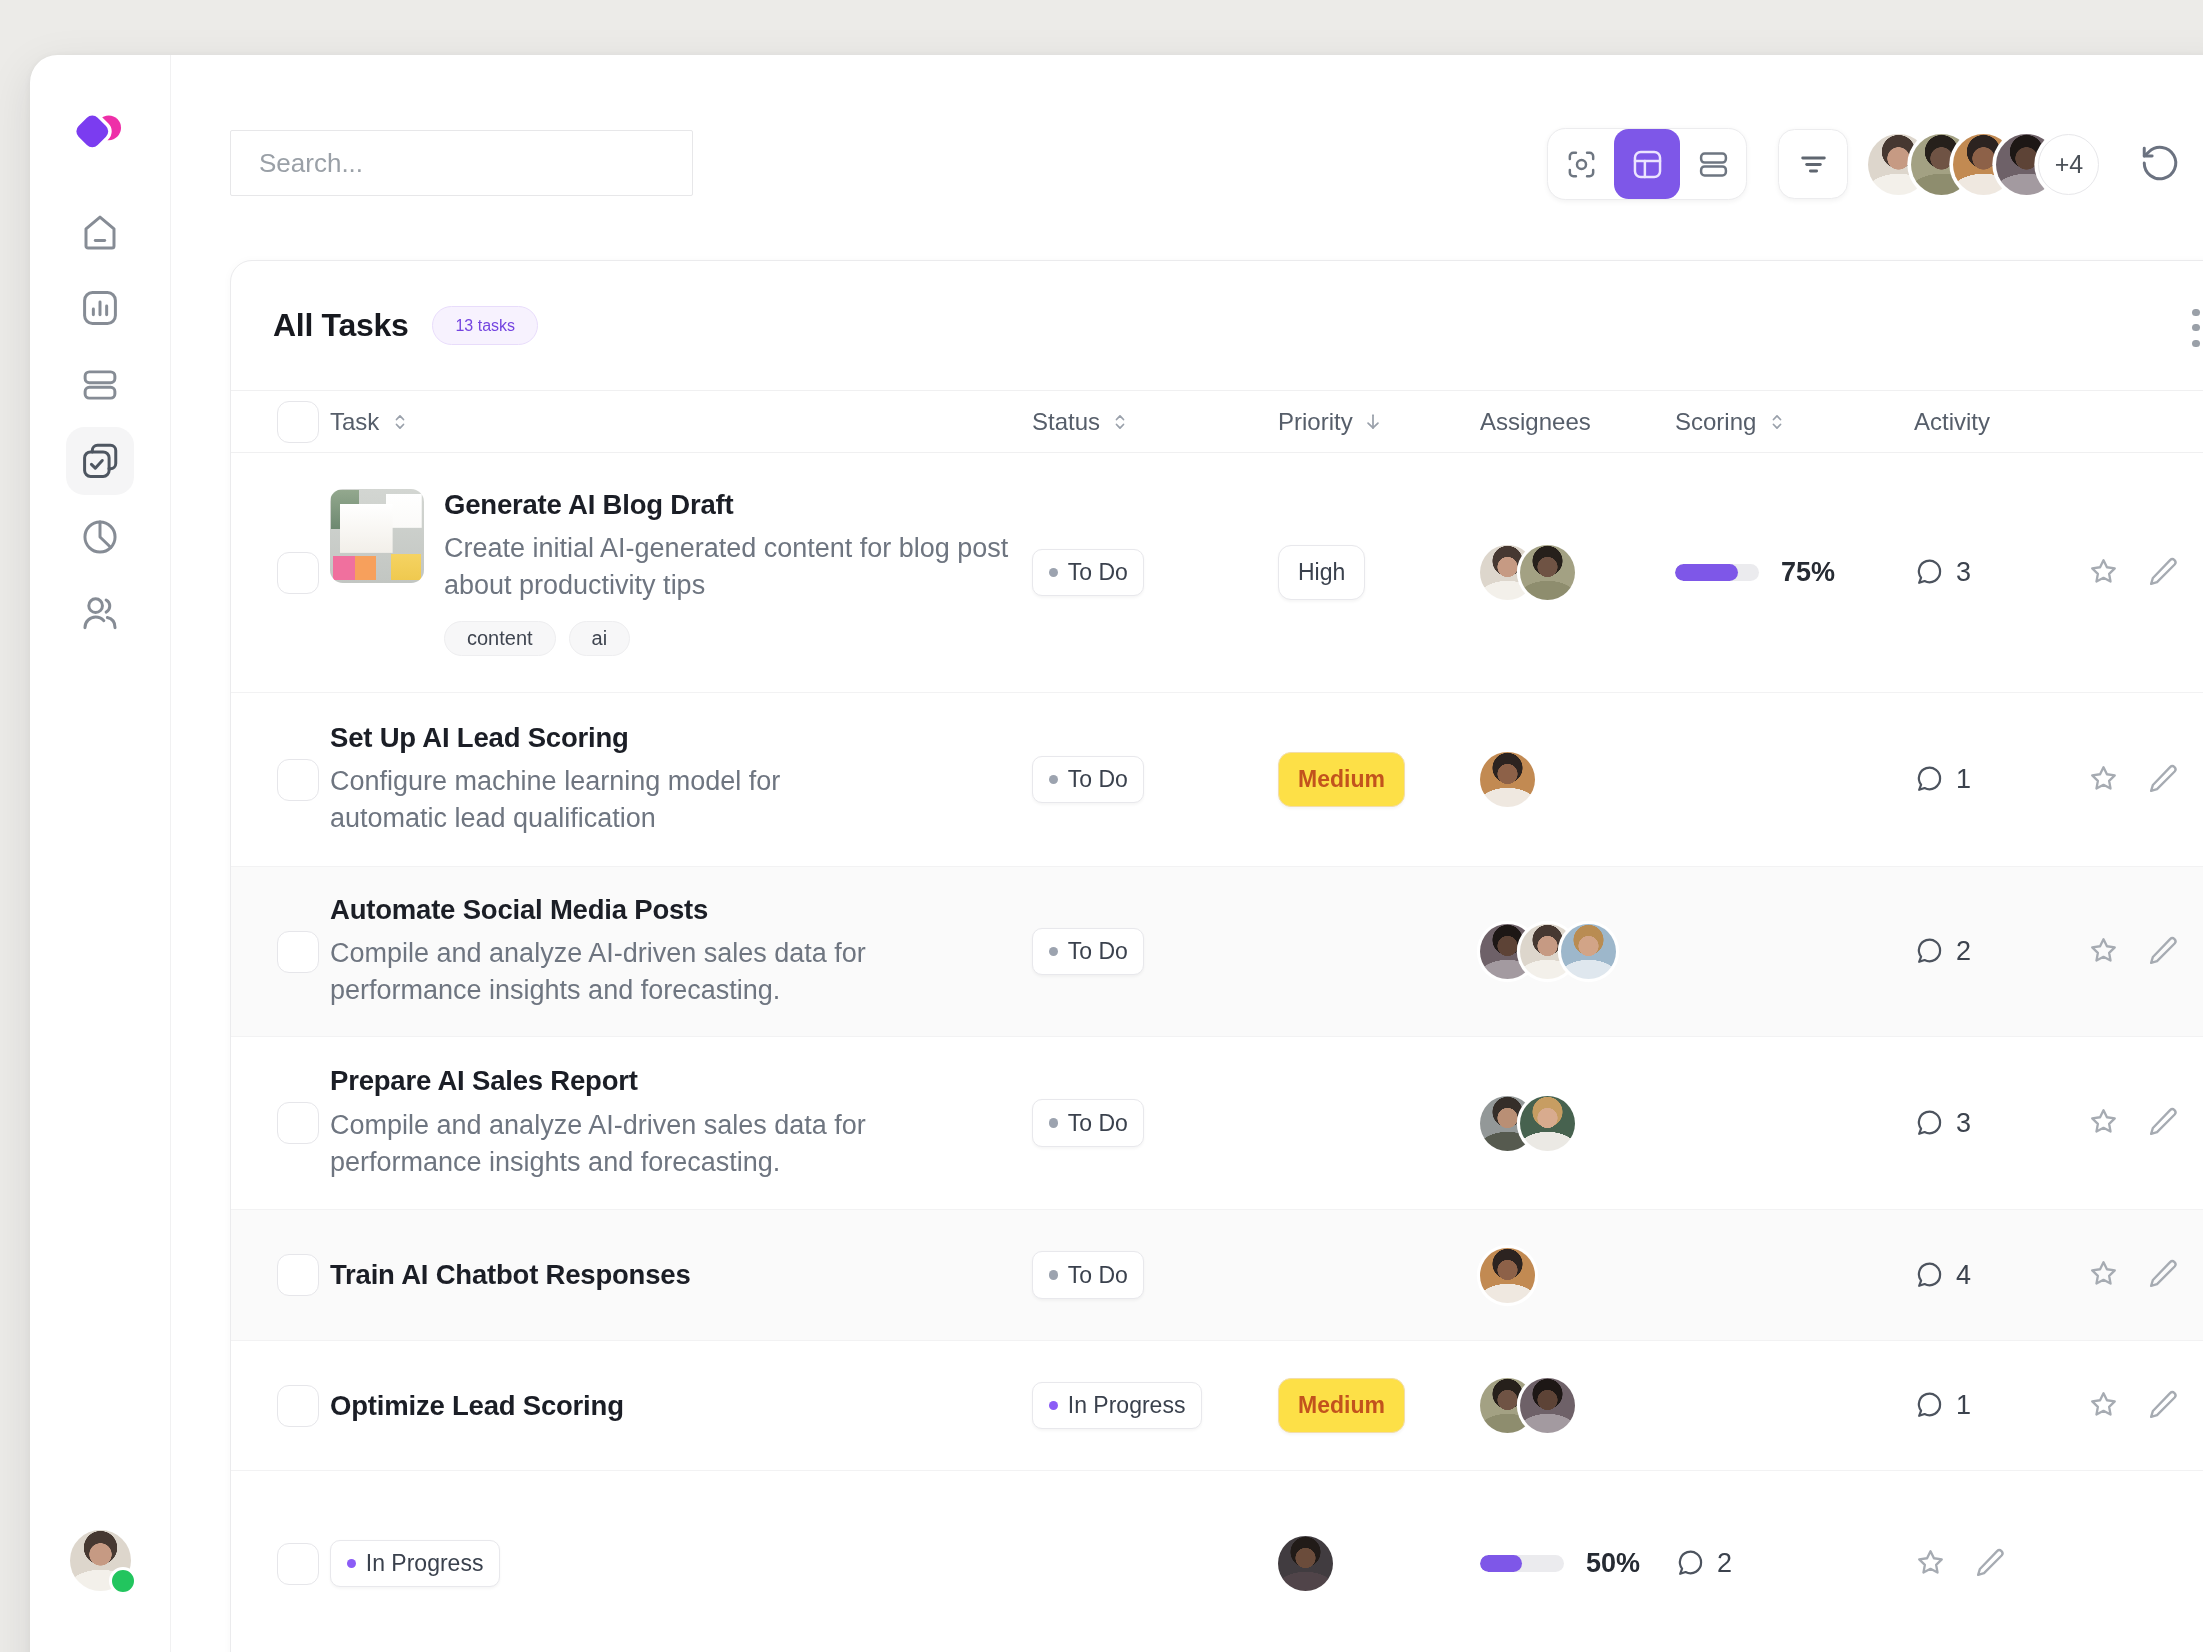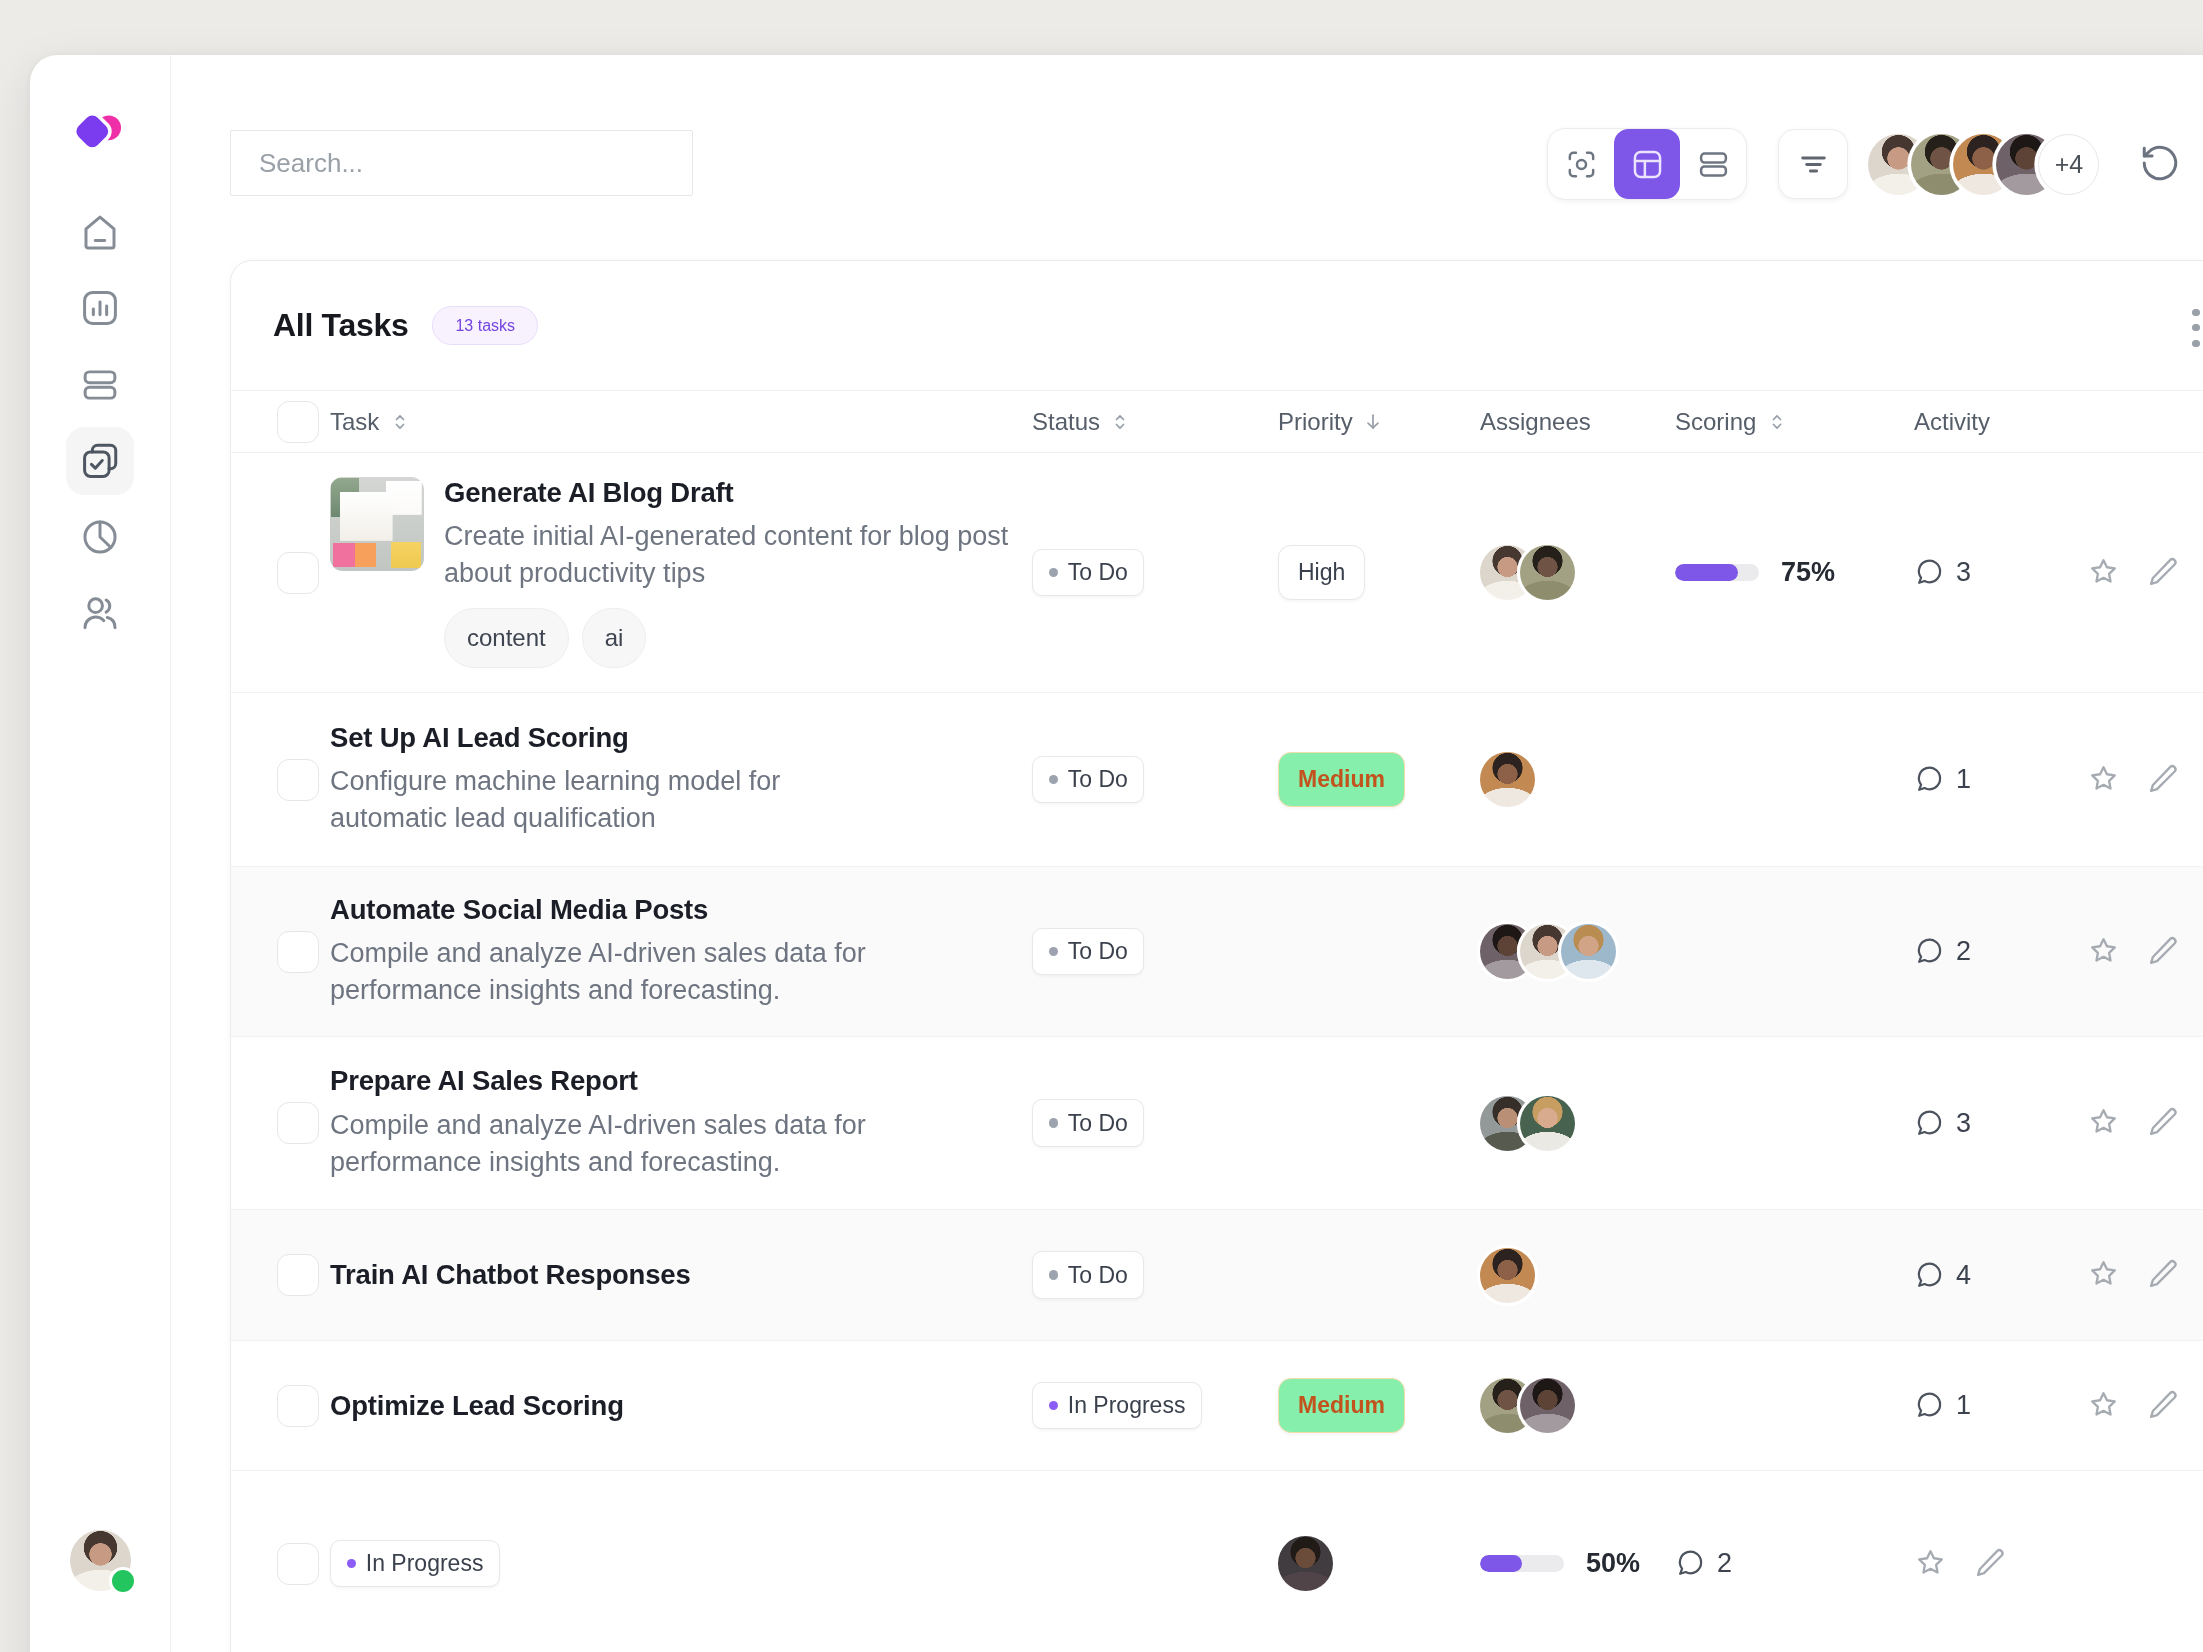--- a/index.html
+++ b/index.html
@@ -80,26 +80,26 @@
     background:
       linear-gradient(#ffffff,#f2efe9) 24% 34%/56% 52% no-repeat,
       linear-gradient(#ffffff,#fbfaf8) 96% 8%/38% 36% no-repeat,
       linear-gradient(#93a88e,#6d8870) 2% 2%/30% 42% no-repeat,
       linear-gradient(90deg,#f0709e 0 52%,#f7a05c 52%) 6% 96%/46% 26% no-repeat,
       linear-gradient(#f5d362,#efc94f) 96% 96%/32% 28% no-repeat,
       linear-gradient(#d3d6d2,#c2c6c2);}
   .task-text h3{margin:0;font-size:27.5px;font-weight:700;color:#1b1e26;letter-spacing:-0.2px;}
   .task-text p{margin:9.2px 0 0;font-size:27px;line-height:37px;color:#6e7580;max-width:565px;}
   .tags{display:flex;gap:13px;margin-top:16.5px;}
-  .tag{background:#f7f7f8;border:1.6px solid #eeeef0;border-radius:917px;padding:15px 22px;font-size:24px;color:#3f4550;}
+  .tag{background:#f7f7f8;border:1.6px solid #eeeef0;border-radius:917px;padding:5px 22px;font-size:20px;color:#3f4550;}
   .badge{display:inline-flex;align-items:center;gap:10px;background:#fff;border:1.6px solid #e8e8ec;
     border-radius:10px;padding:9.2px 15.6px;font-size:23px;color:#3a414d;box-shadow:0 1.4px 2.8px rgba(0,0,0,.04);}
   .badge .dot{width:9.2px;height:9.2px;border-radius:50%;display:block;}
   .prio{border-radius:13px;padding:13px 19px;}
-  .prio.medium{background:#86efac;border-color:#f3dda8;font-weight:700;}
+  .prio.medium{background:#fde047;border-color:#f3dda8;font-weight:700;}
   .assignees{display:flex;align-items:center;}
   .assignees .avatar{width:55px;height:55px;box-shadow:0 0 0 3.2px #fff;}
   .assignees > * + *{margin-left:-14.7px;}
   .avatar{border-radius:50%;display:inline-block;flex:none;
     background:
       radial-gradient(circle at 50% 40%, var(--skin) 0 23%, transparent 24%),
       radial-gradient(circle at 50% 29%, var(--hair) 0 31%, transparent 32%),
       radial-gradient(ellipse 58% 38% at 50% 103%, var(--shirt) 0 99%, transparent 100%),
       var(--bg);}
   .av-p1{--bg:#ddd6cc;--hair:#463831;--skin:#c69a83;--shirt:#f3f0ea;}

